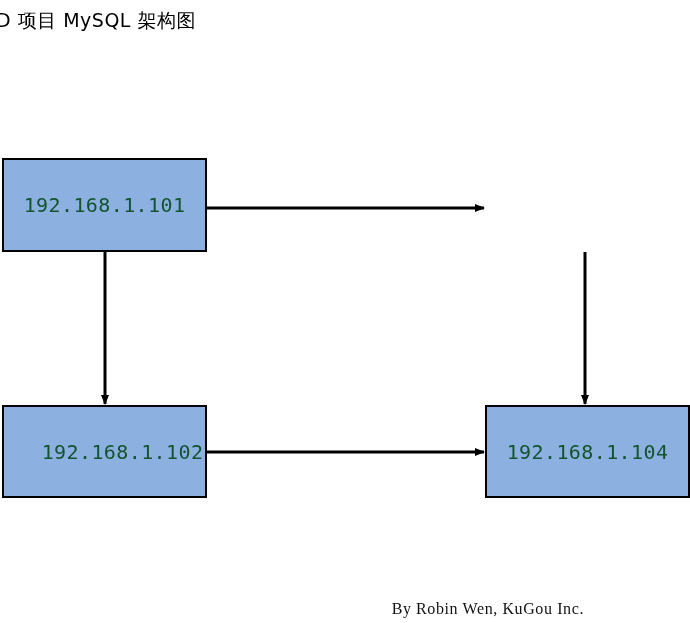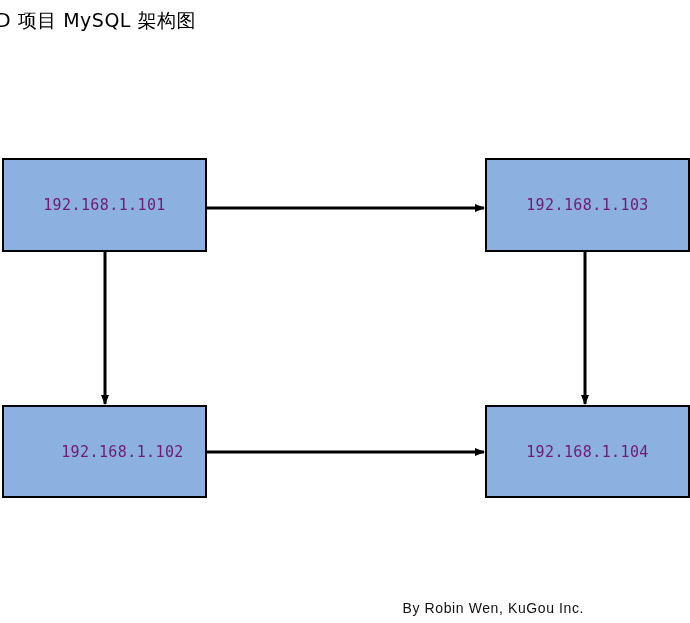--- a/index.html
+++ b/index.html
@@ -39,23 +39,23 @@
     position: absolute;
     box-sizing: border-box;
     background: #8cb0e0;
     border: 2px solid #000000;
     display: flex;
     align-items: center;
     justify-content: center;
   }
   .node .node-label {
     font-family: "DejaVu Sans Mono", monospace;
-    font-size: 15px;
+    font-size: 20px;
     letter-spacing: 0.4px;
-    color: #701a75;
+    color: #14532d;
     white-space: nowrap;
   }
 
   #node-a { left: 2px;   top: 158px; width: 205px; height: 94px; }
   #node-b { left: 485px; top: 158px; width: 205px; height: 94px; }
   #node-c { left: 2px;   top: 405px; width: 205px; height: 93px; padding-left: 36px; }
   #node-d { left: 485px; top: 405px; width: 205px; height: 93px; text-align: center; }
 
   svg.edges {
     position: absolute;
@@ -68,22 +68,22 @@
   }
   svg.edges line {
     stroke: #000000;
     stroke-width: 3;
   }
 
   .footer {
     position: absolute;
     right: 2px;
     top: 600px;
-    font-family: Liberation Sans, sans-serif;
-    font-size: 14px;
+    font-family: Liberation Serif, serif;
+    font-size: 16px;
     letter-spacing: 0.6px;
     color: #111111;
     white-space: nowrap;
   }
 </style>
 </head>
 <body>
 
 <div id="canvas">
 
@@ -102,23 +102,20 @@
 
     <line x1="585" y1="252" x2="585" y2="404" marker-end="url(#arrowhead)"></line>
 
     <line x1="207" y1="452" x2="484" y2="452" marker-end="url(#arrowhead)"></line>
   </svg>
 
   <div class="node" id="node-a">
     <span class="node-label">192.168.1.101</span>
   </div>
 
-  <div class="node" id="node-b">
-    <span class="node-label">192.168.1.103</span>
-  </div>
 
   <div class="node" id="node-c">
     <span class="node-label">192.168.1.102</span>
   </div>
 
   <div class="node" id="node-d">
     <span class="node-label">192.168.1.104</span>
   </div>
 
   <div class="footer">By Robin Wen, KuGou Inc.</div>

